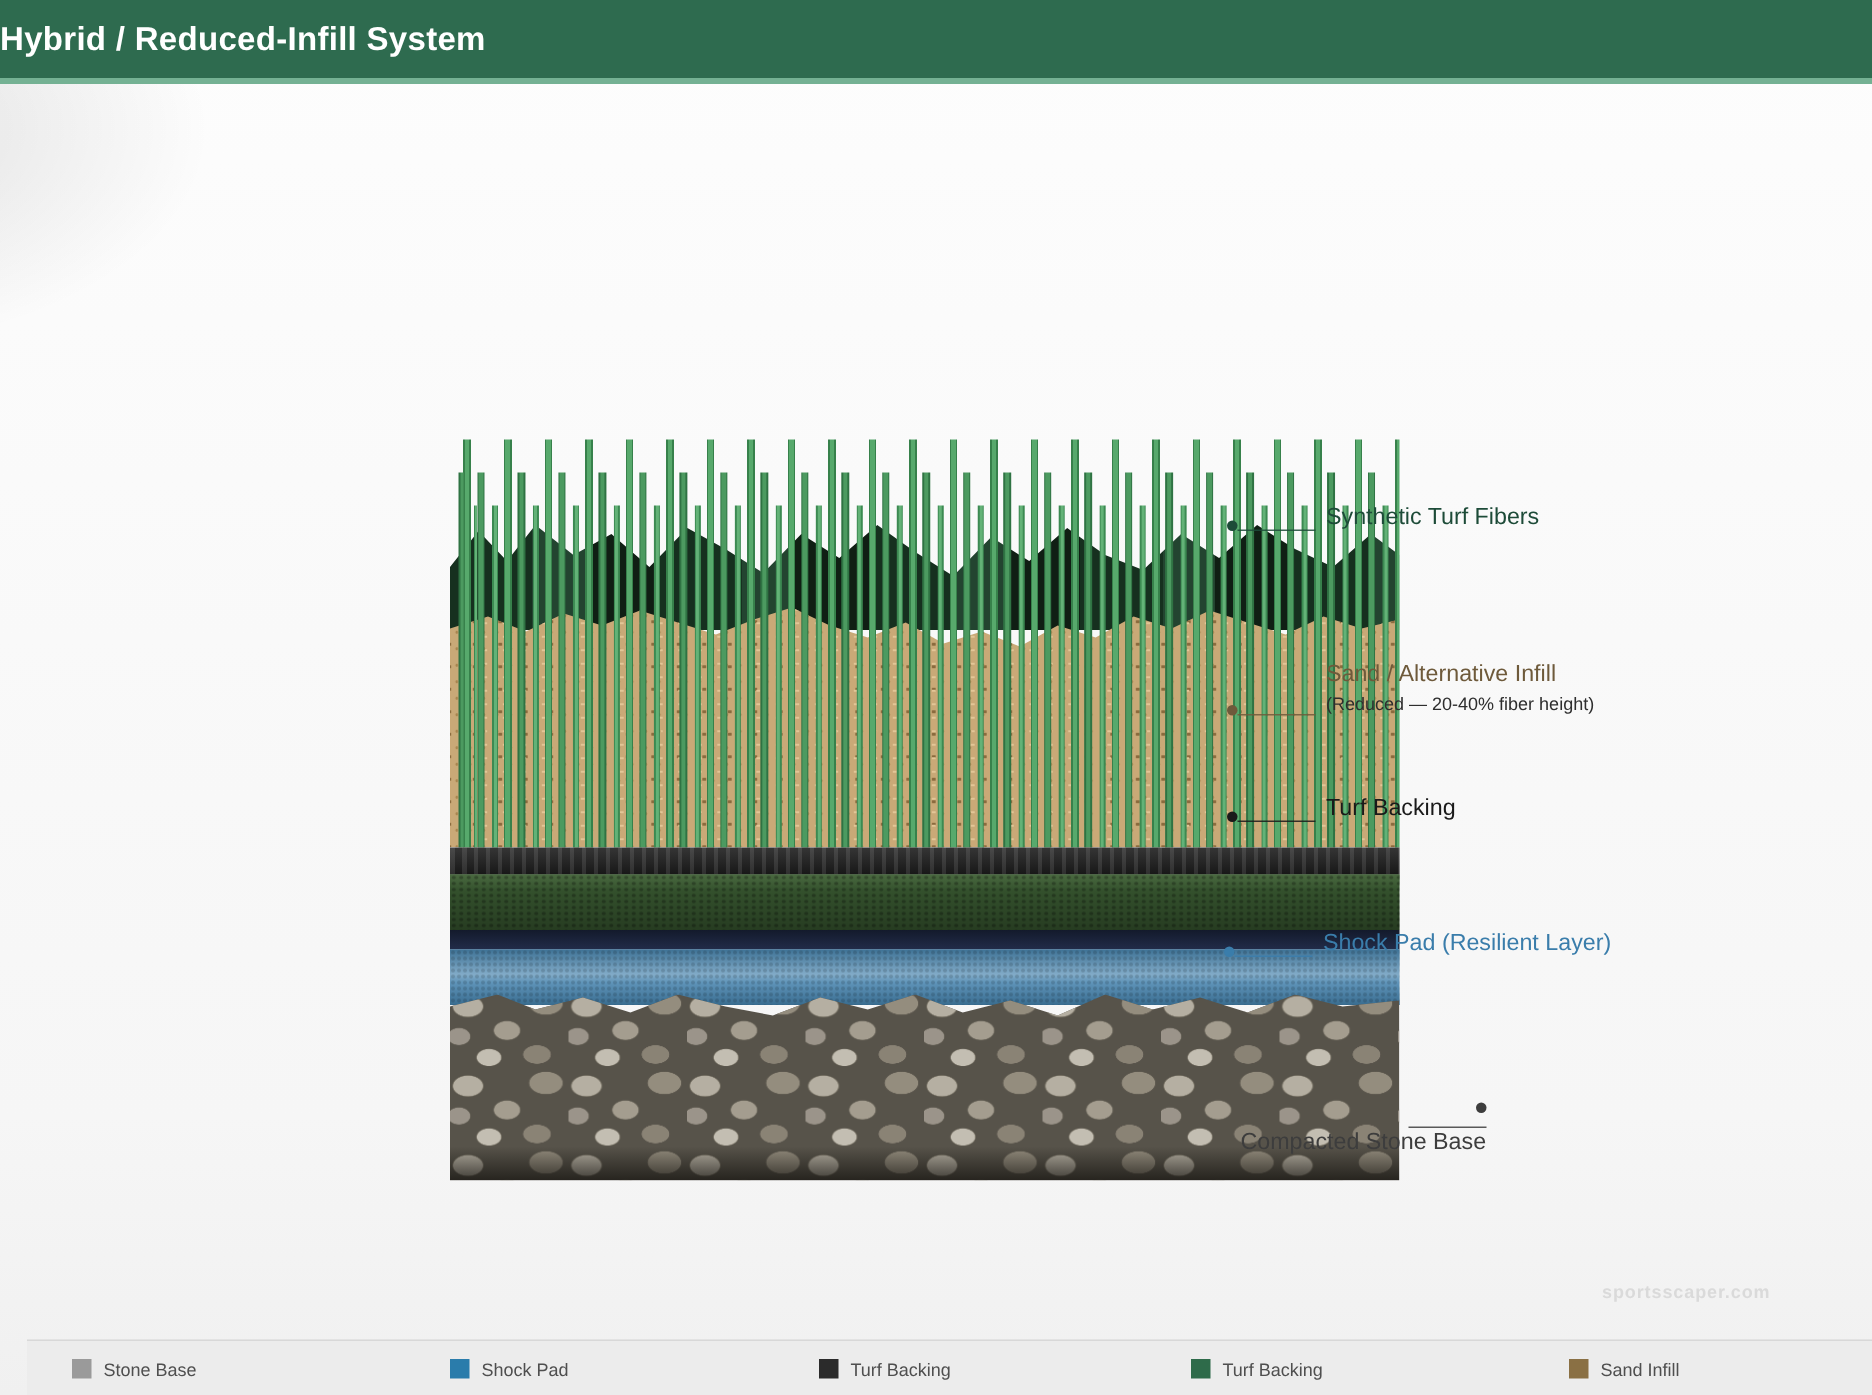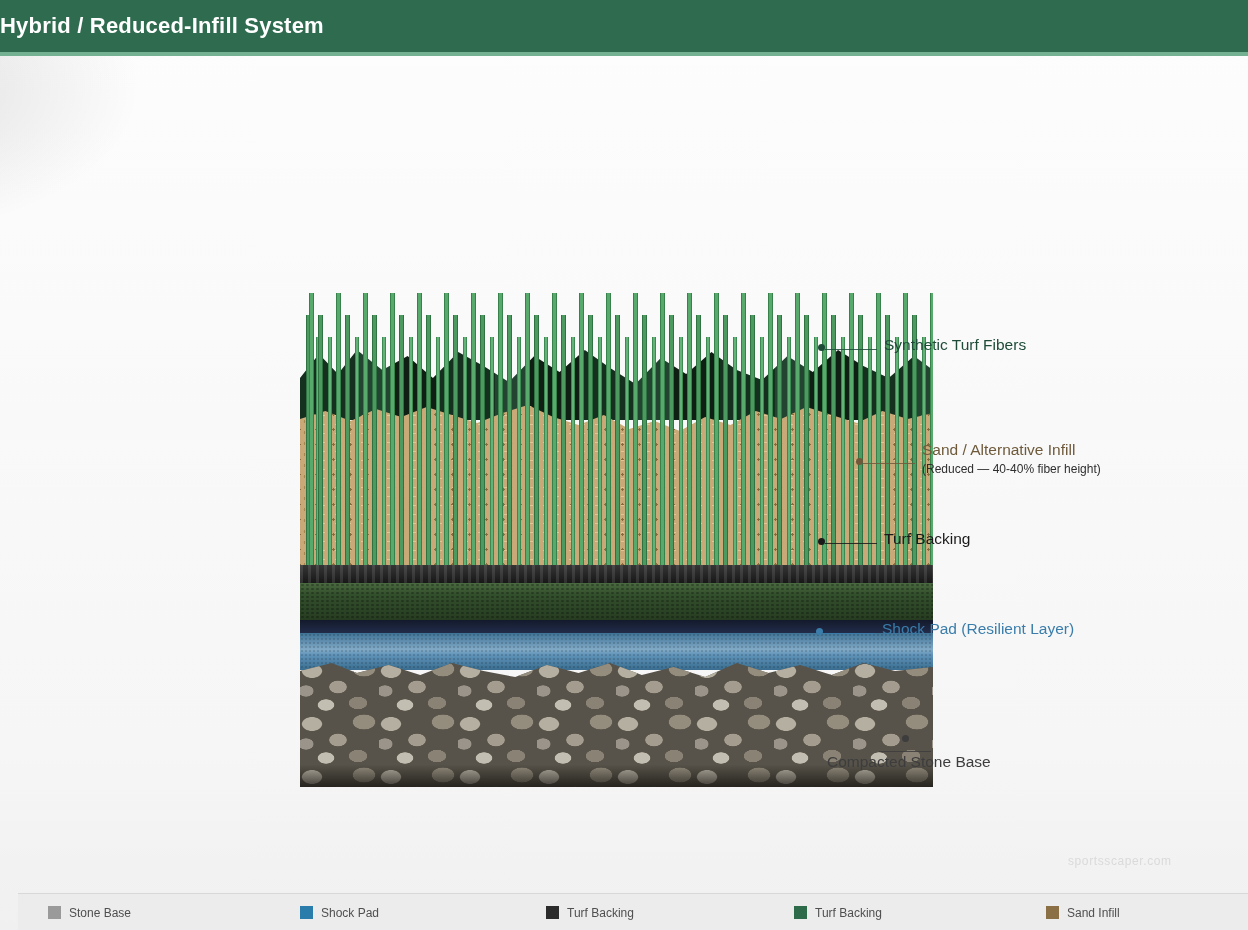--- a/index.html
+++ b/index.html
@@ -78,33 +78,33 @@
       radial-gradient(ellipse 18px 12px at 64px 8px, #948d7e 60%, #5f5a50 63%, transparent 67%),
       radial-gradient(ellipse 13px 9px at 26px 44px, #c3beb2 60%, #837d6f 63%, transparent 67%),
       radial-gradient(ellipse 15px 10px at 58px 42px, #8a8375 60%, #57524a 63%, transparent 67%),
       radial-gradient(ellipse 12px 9px at 6px 30px, #9b948a 60%, #6a655a 63%, transparent 67%);
     background-size:79px 53px;
     clip-path:polygon(0 10px,5% 2px,9% 12px,14% 4px,19% 14px,24% 2px,29% 10px,34% 16px,39% 4px,44% 12px,49% 2px,54% 14px,59% 6px,64% 16px,69% 2px,74% 12px,79% 4px,84% 14px,89% 2px,94% 10px,100% 6px,100% 100%,0 100%); }
   .stone::after { content:""; position:absolute; inset:0;
     background:linear-gradient(180deg, transparent 82%, rgba(22,20,16,.75)); }
 
   
-  .callout { position:absolute; display:flex; align-items:center; }
+  .callout { position:absolute; display:flex; align-items:flex-end; }
   .callout .dot { width:7px; height:7px; border-radius:50%; background:currentColor; margin-top:6px; flex:none; }
   .callout .line { width:52px; height:1px; background:currentColor; opacity:.85; margin-top:9px; flex:none; }
   .callout .txt { margin-left:7px; font-size:15.5px; line-height:19px; white-space:nowrap; }
   .callout .sub { margin-left:7px; font-size:12px; line-height:16px; color:#2e2e2e; white-space:nowrap; margin-top:2px; }
   .co-0 { left:818px; top:335px; }
-  .co-1 { left:818px; top:440px;padding-left:38px; }
+  .co-1 { left:818px; top:440px; }
   .co-2 { left:818px; top:529px; }
   .co-3 { left:816px; top:619px; }
   .co-4 { left:820px; top:729px; }
 
   
-  .watermark { position:absolute; left:1068px; top:854px; font-size:12px; font-weight:normal;
+  .watermark { position:absolute; left:1068px; top:854px; font-size:12px; font-weight:bold;
     color:#dadada; letter-spacing:.6px; }
 
   
   .legend { position:absolute; left:18px; top:893px; width:100%; height:37px;
     background:#ececec; border-top:1px solid #d8d8d8; }
   .legend-item { position:absolute; top:0; height:37px; display:flex; align-items:center; }
   .legend-item .swatch { width:13px; height:13px; margin-right:8px; flex:none; }
   .legend-item .lab { font-size:12px; color:#4f4f4f; white-space:nowrap; }
   .li-0 { left:30px; } .li-1 { left:282px; } .li-2 { left:528px; } .li-3 { left:776px; } .li-4 { left:1028px; }
 </style>
@@ -137,21 +137,21 @@
     <span class="dot"></span>
     <span class="line"></span>
     <span class="txt">Synthetic Turf Fibers</span>
   </div>
 
   <div class="callout co-1" style="color: rgb(110, 90, 59);">
     <span class="dot"></span>
     <span class="line"></span>
     <span>
       <div class="txt">Sand / Alternative Infill</div>
-      <div class="sub">(Reduced — 40-40% fiber height)</div>
+      <div class="sub">(Reduced — 20-40% fiber height)</div>
     </span>
   </div>
 
   <div class="callout co-2" style="color: rgb(26, 26, 26);">
     <span class="dot"></span>
     <span class="line"></span>
     <span class="txt">Turf Backing</span>
   </div>
 
   <div class="callout co-3" style="color: rgb(58, 125, 171);">

